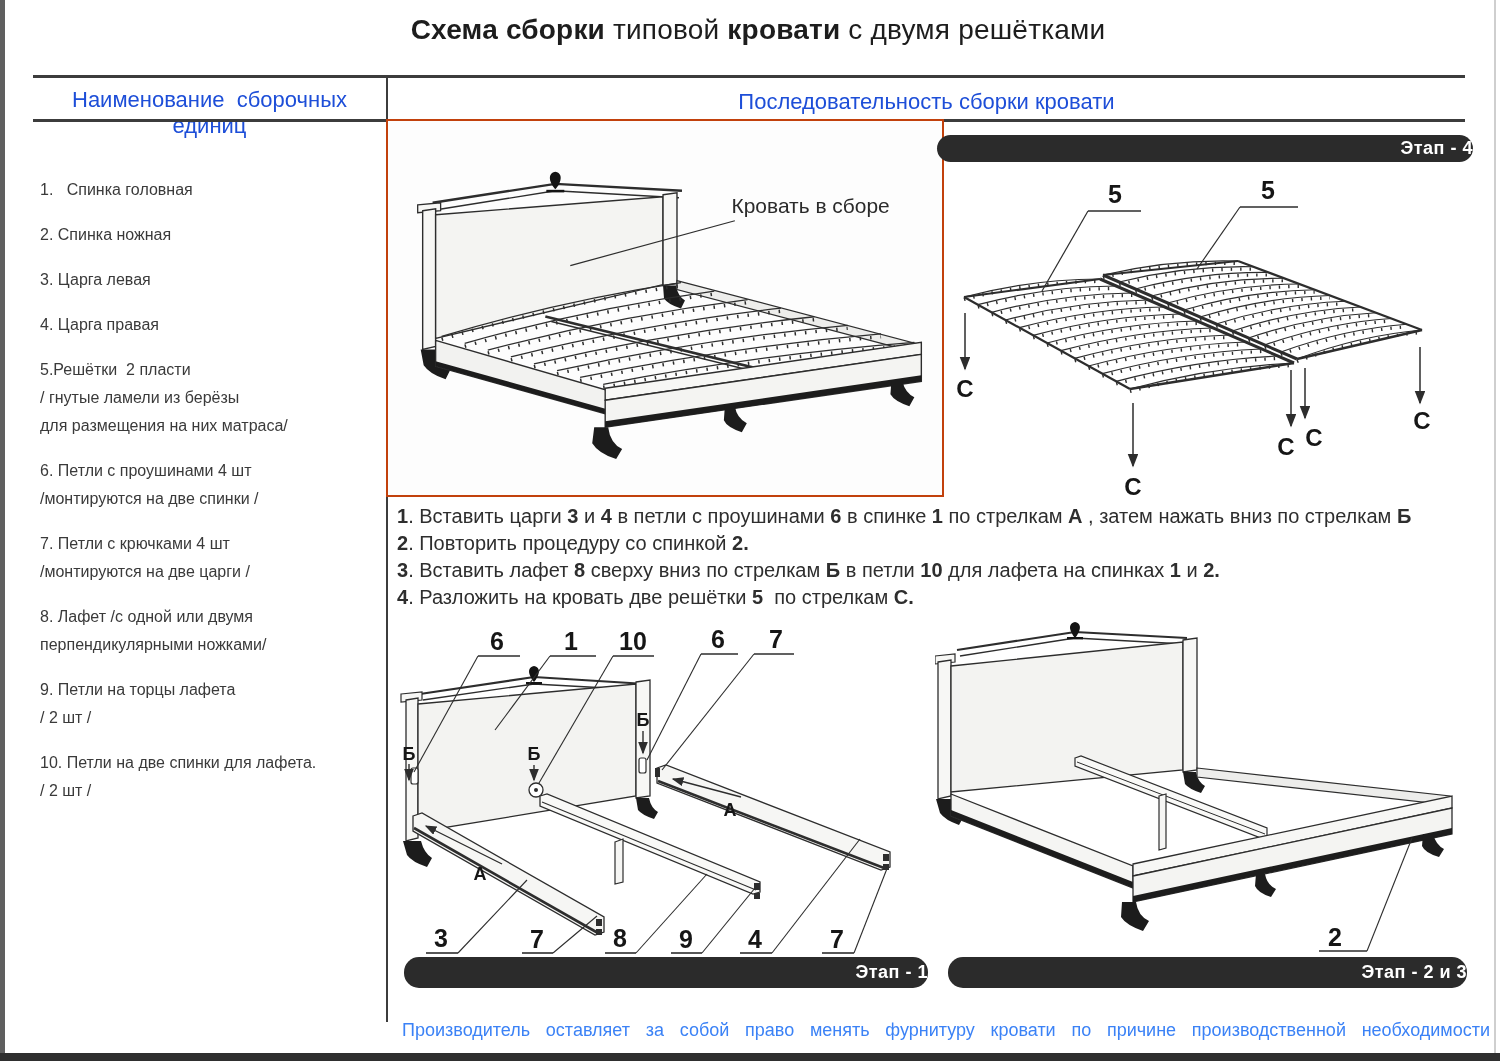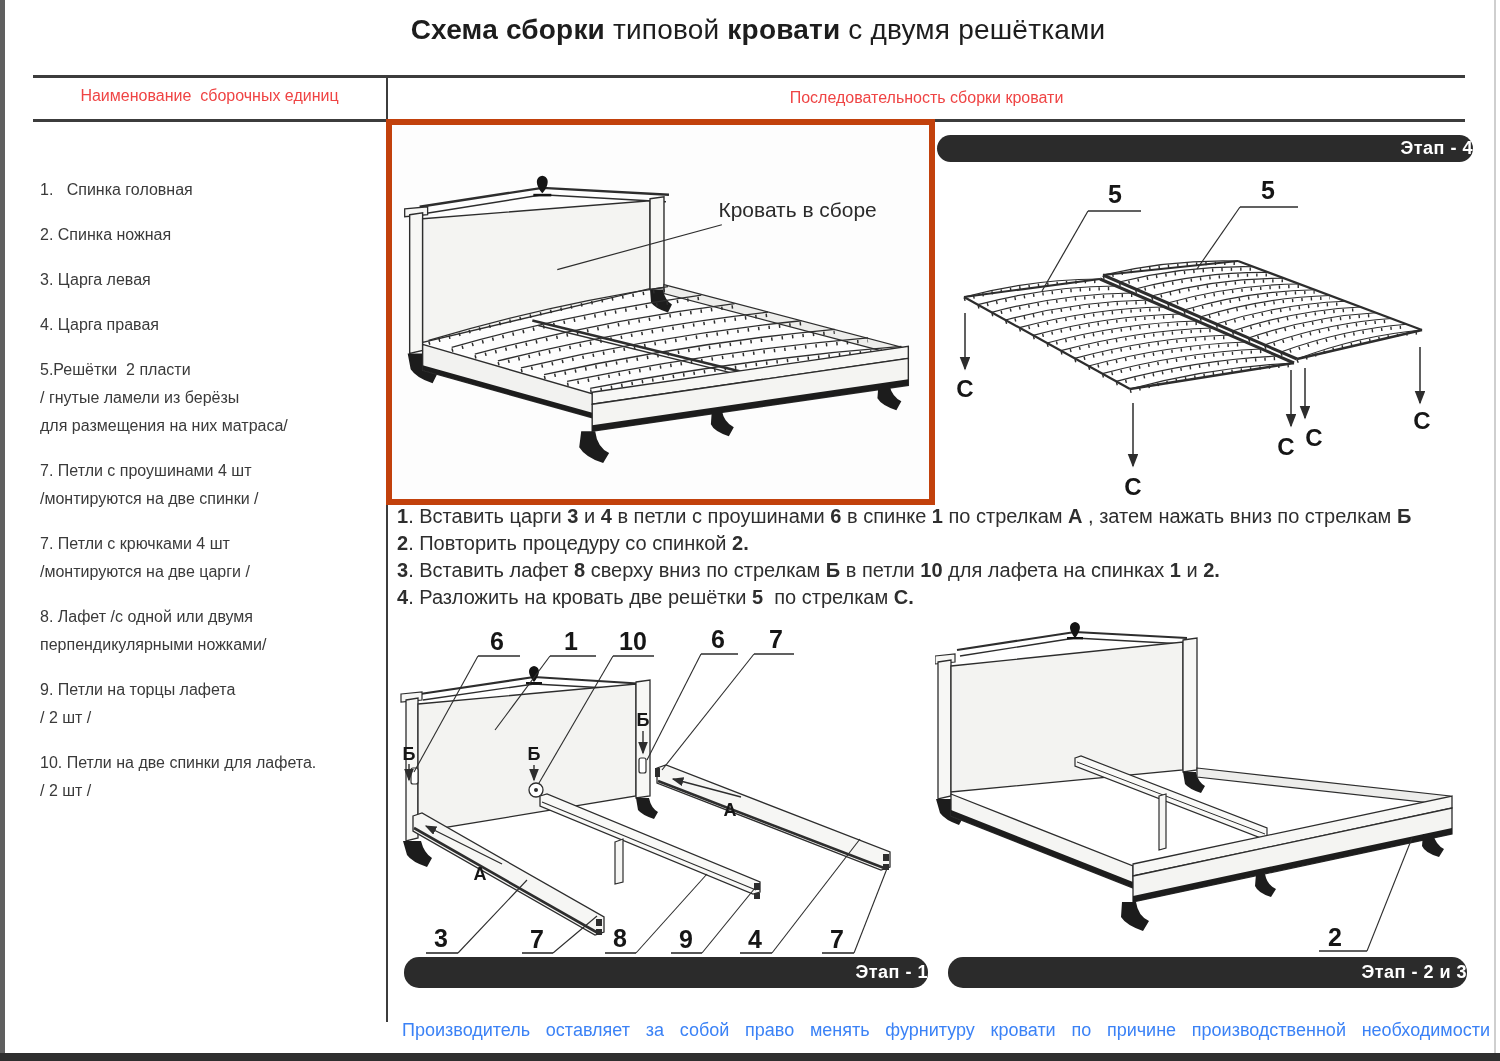--- a/index.html
+++ b/index.html
@@ -7,27 +7,27 @@
         font-family:"Liberation Sans",sans-serif;color:#2a2a2a;}
   .abs{position:absolute;}
   .b{font-weight:700;}
   
   .edge-left{left:0;top:0;width:5px;height:1061px;background:#5f5f5f;}
   .edge-bottom{left:0;top:1053px;width:1500px;height:8px;background:#2f2f2f;}
   .edge-right{left:1494px;top:0;width:2px;height:1053px;background:#cfcfcf;}
   
   .title{left:8px;top:14px;width:1500px;text-align:center;font-size:28px;letter-spacing:.2px;color:#1d1d1d;}
   .rule{background:#3c3c3c;}
-  .hdr{font-size:16px;color:#ef4444;text-align:center;white-space:pre-wrap;}
+  .hdr{font-size:22px;color:#1d4ed8;text-align:center;white-space:pre-wrap;}
   
   .parts{left:40px;top:176px;width:345px;font-size:16px;color:#3a3a3a;}
   .part-item{margin-bottom:17px;}
   .part-line{line-height:28px;white-space:pre-wrap;}
   
-  .bedbox{left:386px;top:119px;width:537px;height:374px;border:6px solid #c2410c;background:#fdfdfd;}
+  .bedbox{left:386px;top:119px;width:537px;height:374px;border:2px solid #c2410c;background:#fdfdfd;padding-left:17px;}
   
   .banner{background:#2b2b2b;border-radius:15px;color:#fff;display:flex;align-items:center;justify-content:flex-end;
           font-size:18px;font-weight:700;letter-spacing:.5px;}
   
   .instr{left:397px;top:503px;width:1080px;font-size:20px;color:#2e2e2e;}
   .instr-line{line-height:27px;white-space:pre-wrap;}
   
   .footer{left:402px;top:1020px;width:1088px;font-size:18px;color:#3b82f6;
           text-align:justify;text-align-last:justify;}
   svg{display:block;}
@@ -67,21 +67,21 @@
       </div>
       <div class="part-item">
         <div class="part-line">4. Царга правая</div>
       </div>
       <div class="part-item">
         <div class="part-line">5.Решётки  2 пласти</div>
         <div class="part-line">/ гнутые ламели из берёзы</div>
         <div class="part-line">для размещения на них матраса/</div>
       </div>
       <div class="part-item">
-        <div class="part-line">7. Петли с проушинами 4 шт</div>
+        <div class="part-line">6. Петли с проушинами 4 шт</div>
         <div class="part-line">/монтируются на две спинки /</div>
       </div>
       <div class="part-item">
         <div class="part-line">7. Петли с крючками 4 шт</div>
         <div class="part-line">/монтируются на две царги /</div>
       </div>
       <div class="part-item">
         <div class="part-line">8. Лафет /с одной или двумя</div>
         <div class="part-line">перпендикулярными ножками/</div>
       </div>

